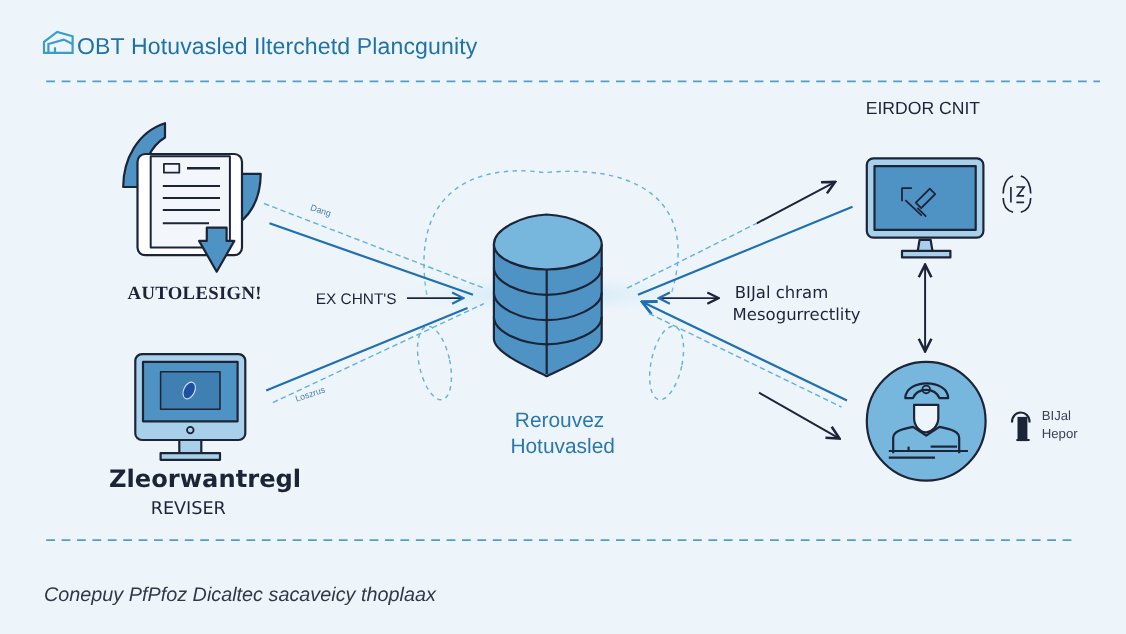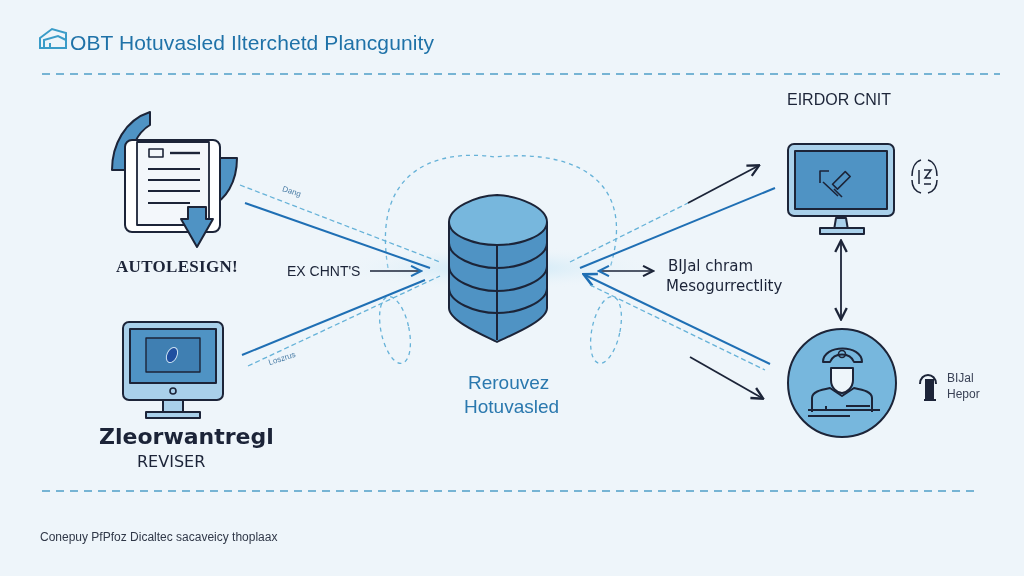--- a/index.html
+++ b/index.html
@@ -11,21 +11,21 @@
     }
     .abs { position: absolute; }
     #stage { position: absolute; left: 0; top: 0; width: 1024px; height: 576px; }
     .title {
       left: 70px; top: 31px; font-size: 21px; color: #1f72a8; letter-spacing: 0.1px;
       white-space: nowrap;
     }
     .lbl-dark { color: #1c2438; white-space: nowrap; }
     .lbl-blue { color: #2a78ae; white-space: nowrap; margin-left: 13px; }
     .tiny { font-size: 8px; color: #4a7da6; white-space: nowrap; }
-    .footer { left: 40px; top: 530px; font-size: 12px; color: #303848; white-space: nowrap; }
+    .footer { left: 40px; top: 530px; font-size: 18px; color: #303848; white-space: nowrap; font-style: italic; }
   </style>
 </head>
 <body>
 
 <svg id="stage" width="1024" height="576" viewBox="0 0 1024 576" xmlns="http://www.w3.org/2000/svg">
   <defs>
     <marker id="arrowDark" viewBox="0 0 10 10" refX="8" refY="5" markerWidth="8" markerHeight="8" orient="auto-start-reverse">
       <path d="M1,1 L9,5 L1,9" fill="none" stroke="#1c2438" stroke-width="1.6"></path>
     </marker>
     <marker id="arrowBlue" viewBox="0 0 10 10" refX="8" refY="5" markerWidth="8" markerHeight="8" orient="auto-start-reverse">

